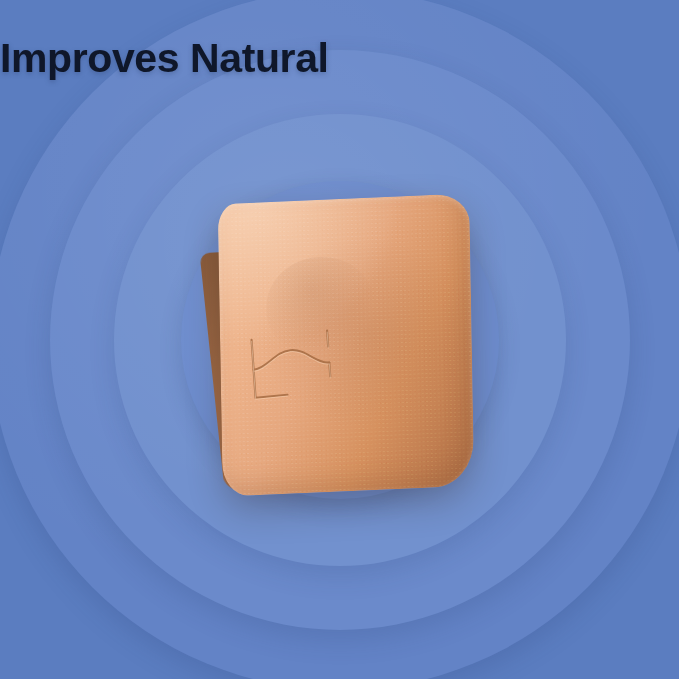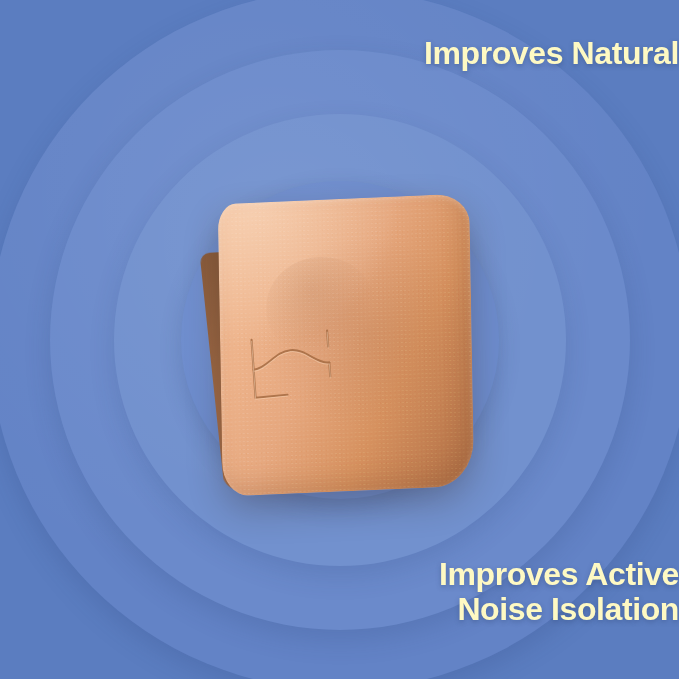--- a/index.html
+++ b/index.html
@@ -120,24 +120,24 @@
     width:122px; height:92px;
     transform:translate(-50%,-50%) rotate(-3deg);
     pointer-events:none;
   }
   #pad-logo svg{ width:100%; height:100%; display:block; }
 
   
   .headline{
     position:absolute;
     left:0; width:100%;
-    text-align:right;
-    color:#fef9c3;
+    text-align:left;
+    color:#0f172a;
     font-weight:800;
-    font-size:32px;
+    font-size:41px;
     line-height:1.08;
     letter-spacing:-.4px;
     text-shadow:0 2px 5px rgba(38,58,104,.34);
     z-index:30;
   }
   #headline-top{ top:36px; }
   #headline-bottom{ top:557px; }
   .headline .line{ display:block; white-space:nowrap; }
 </style>
 </head>
@@ -175,18 +175,14 @@
             <path d="M8 16 L8 74 L40 74"></path>
             <path d="M8 46 C 22 46, 30 30, 46 30 C 62 30, 70 46, 84 46"></path>
             <path d="M84 46 L84 60"></path>
             <path d="M84 14 L84 30"></path>
           </g>
         </svg>
       </div>
     </div>
   </div>
 
-  <div class="headline" id="headline-bottom">
-    <span class="line">Improves Active</span>
-    <span class="line">Noise Isolation</span>
-  </div>
 
 </div>
 
 </body></html>

